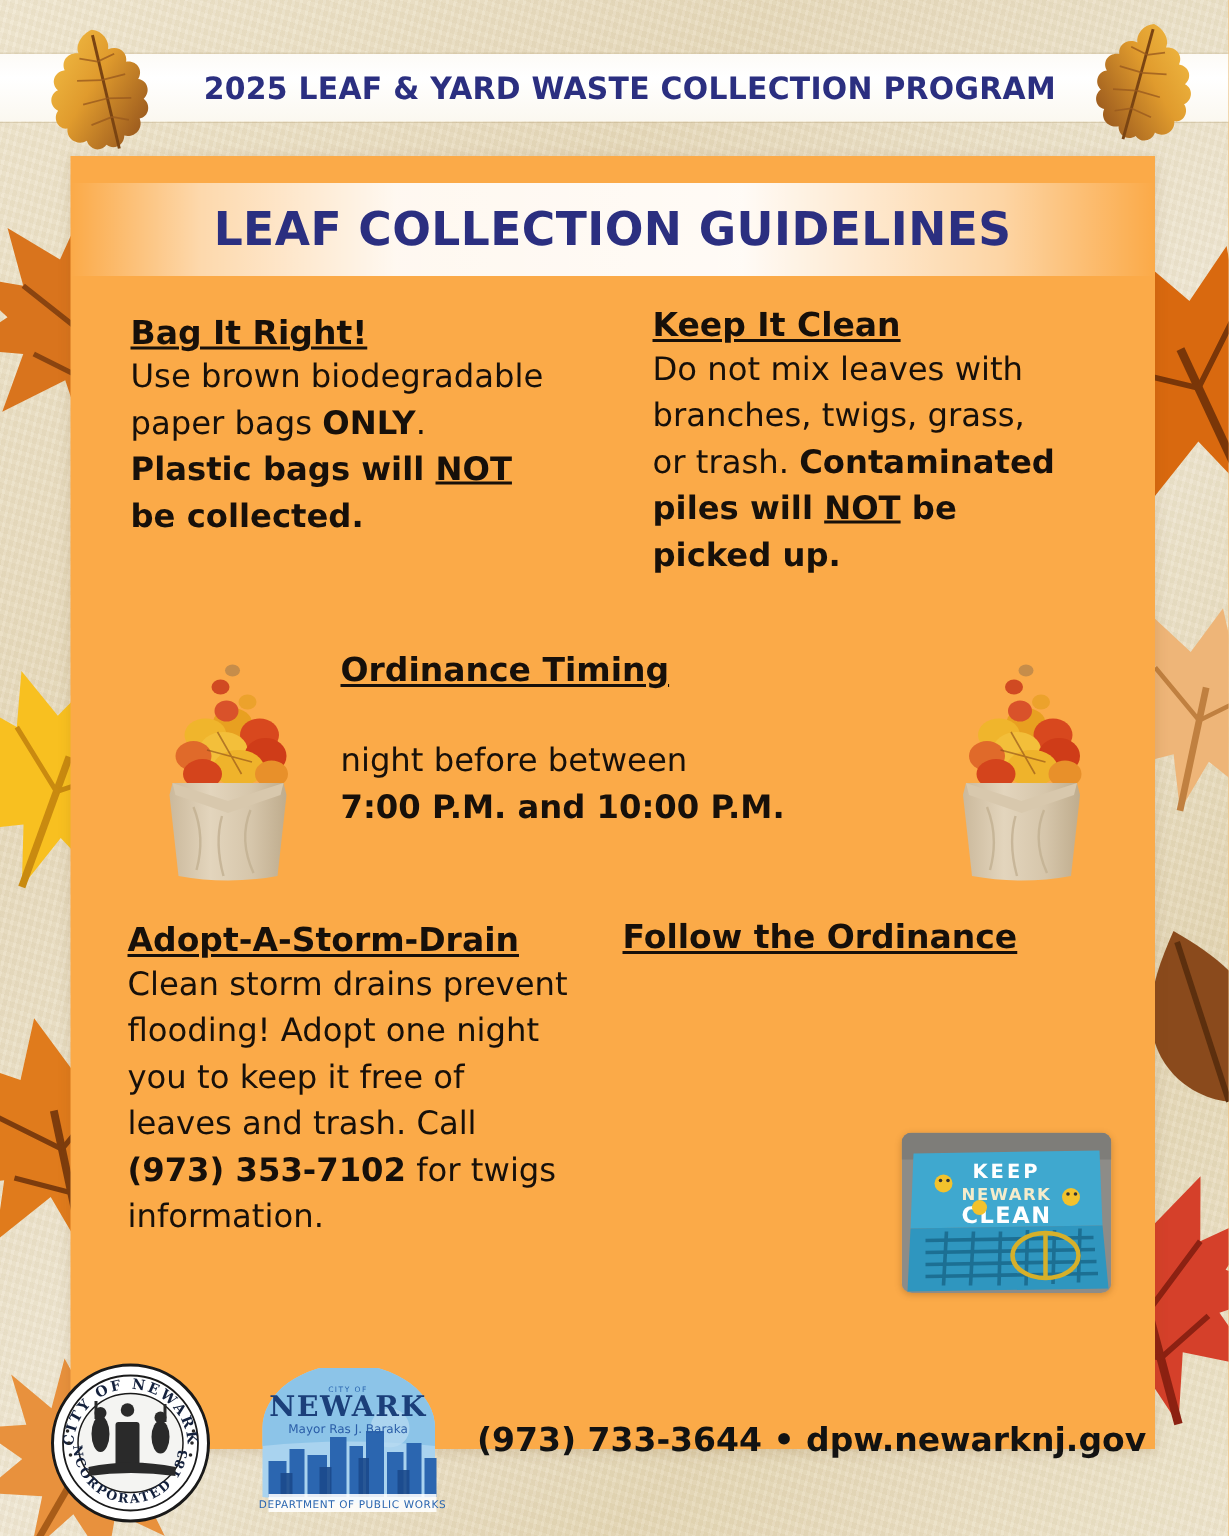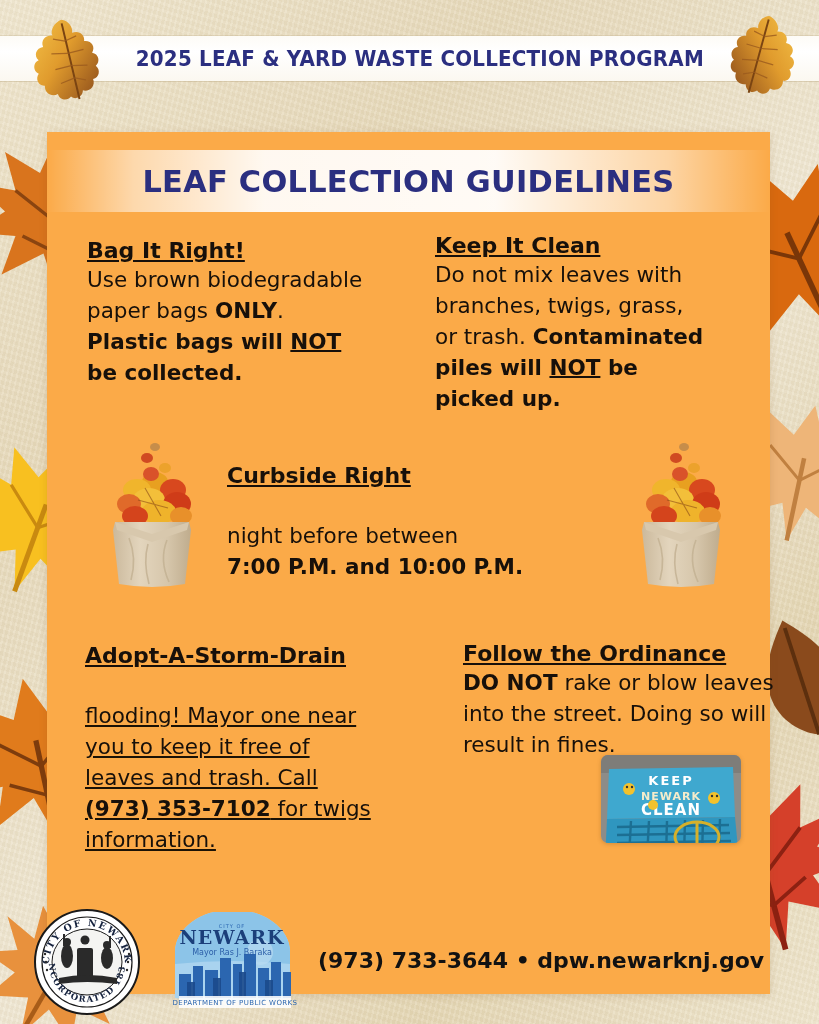--- a/index.html
+++ b/index.html
@@ -52,21 +52,21 @@
     transform:scaleX(.97);
   }
 
   .oakleaf{ position:absolute; z-index:7; pointer-events:none; }
   .oak-left{ left:22px; top:14px; width:90px; height:95px; transform:rotate(-8deg); }
   .oak-right{ left:718px; top:10px; width:88px; height:95px; transform:rotate(10deg) scaleX(-1); }
 
   
   .panel{
     position:absolute;
-    left:47px; top:132px; width:723px; height:862px;
+    left:47px; top:104px; width:723px; height:862px;
     background:#fbaa48;
     box-shadow:0 2px 8px rgba(120,80,20,.18);
     z-index:4;
   }
 
   .title-wrap{
     position:absolute; left:0; top:18px; width:100%; height:62px;
     display:flex; align-items:center; justify-content:center;
     background:linear-gradient(90deg,
       rgba(255,255,255,0) 0%,
@@ -97,31 +97,31 @@
   .bd{
     font-size:21.5px; line-height:1.44; color:#17100a;
     font-family:"DejaVu Sans", sans-serif;
   }
   .bd b{ font-weight:bold; }
   .bd u{ text-decoration:underline; text-underline-offset:1px; text-decoration-thickness:2px; }
 
   #blk-bag    { left:40px;  top:105px; width:365px; }
   #blk-clean  { left:388px; top:100px; width:300px; }
   #blk-timing { left:180px; top:330px; width:400px; }
-  #blk-drain  { left:38px;  top:510px; width:335px;text-decoration:underline; }
-  #blk-ord    { left:368px; top:508px; width:345px;margin-left:48px; }
+  #blk-drain  { left:38px;  top:510px; width:335px; }
+  #blk-ord    { left:368px; top:508px; width:345px; }
 
   
   .bagimg{ position:absolute; z-index:5; }
   #bag-left { left:93px;  top:438px; width:118px; height:152px; }
   #bag-right{ left:622px; top:438px; width:118px; height:152px; }
 
   
   #drainphoto{
-    position:absolute; left:601px; top:755px; width:140px; height:88px;
+    position:absolute; left:601px; top:755px; width:140px; height:107px;
     border-radius:7px; overflow:hidden; z-index:5;
     box-shadow:0 1px 4px rgba(90,50,10,.25);
   }
 
   
   .footer{ position:absolute; left:0; top:900px; width:819px; height:124px; z-index:6; }
   #seal   { position:absolute; left:33px;  top:8px;  width:108px; height:108px; }
   #dpwlogo{ position:absolute; left:165px; top:12px; width:135px; height:100px; }
   .contact{
     position:absolute; left:318px; top:48px;
@@ -246,47 +246,42 @@
     <div class="bd">
       <span>Do not mix leaves with</span><br>
       <span>branches, twigs, grass,</span><br>
       <span>or trash. </span><b>Contaminated</b><br>
       <b>piles will </b><b><u>NOT</u></b><b> be</b><br>
       <b>picked up.</b>
     </div>
   </div>
 
   <div class="block" id="blk-timing">
-    <div class="hd">Curbside Right</div>
+    <div class="hd">Ordinance Timing</div>
     <div class="bd">
       <br>
       <span>night before between</span><br>
       <b>7:00 P.M. and 10:00 P.M.</b>
     </div>
   </div>
 
   <div class="block" id="blk-drain">
     <div class="hd">Adopt-A-Storm-Drain</div>
     <div class="bd">
-      <br>
-      <span>flooding! Mayor one near</span><br>
+      <span>Clean storm drains prevent</span><br>
+      <span>flooding! Adopt one night</span><br>
       <span>you to keep it free of</span><br>
       <span>leaves and trash. Call</span><br>
       <b>(973) 353-7102</b><span> for twigs</span><br>
       <span>information.</span>
     </div>
   </div>
 
   <div class="block" id="blk-ord">
     <div class="hd">Follow the Ordinance</div>
-    <div class="bd">
-      <b>DO NOT</b><span> rake or blow leaves</span><br>
-      <span>into the street. Doing so will</span><br>
-      <span>result in fines.</span>
-    </div>
   </div>
 </div>
 
 <div class="bagimg" id="bag-left">
   <svg viewBox="0 0 118 152">
     <defs>
       <linearGradient id="bagg" x1="0" y1="0" x2="1" y2="0">
         <stop offset="0%" stop-color="#cbb99c"></stop>
           <stop offset="35%" stop-color="#e3d5bd"></stop>
         <stop offset="70%" stop-color="#d6c6ab"></stop>

